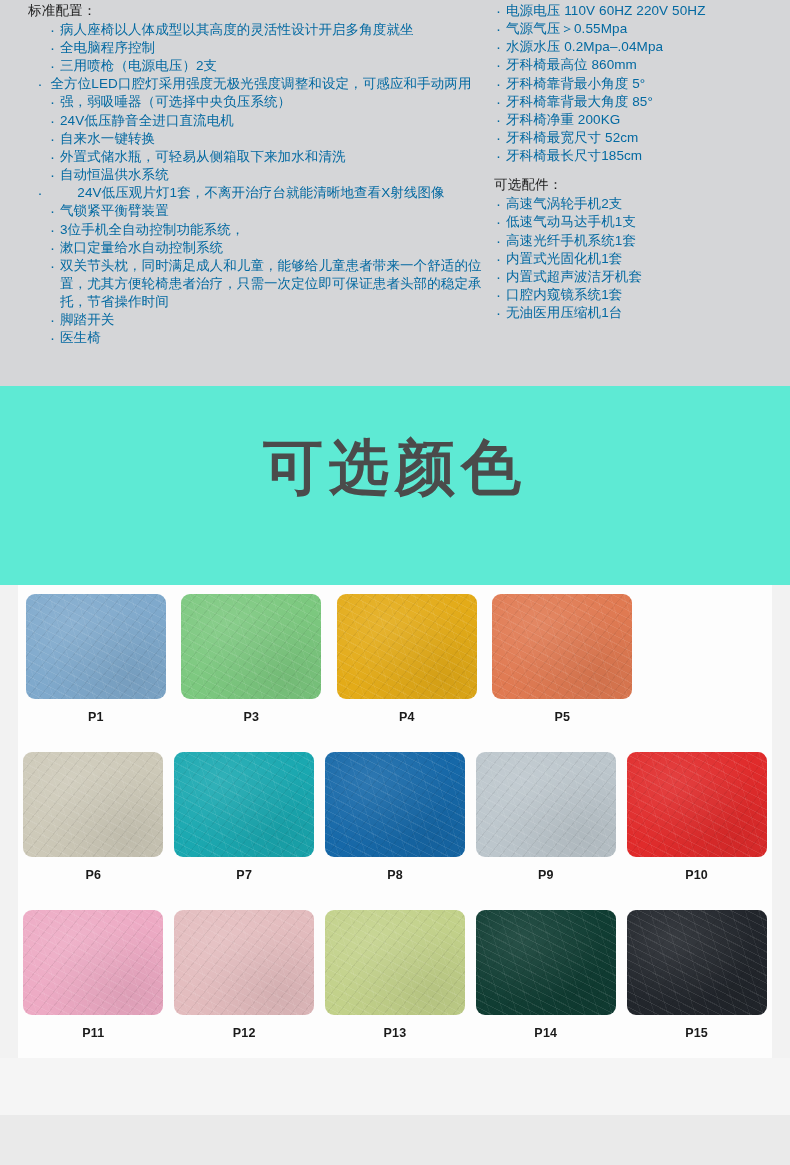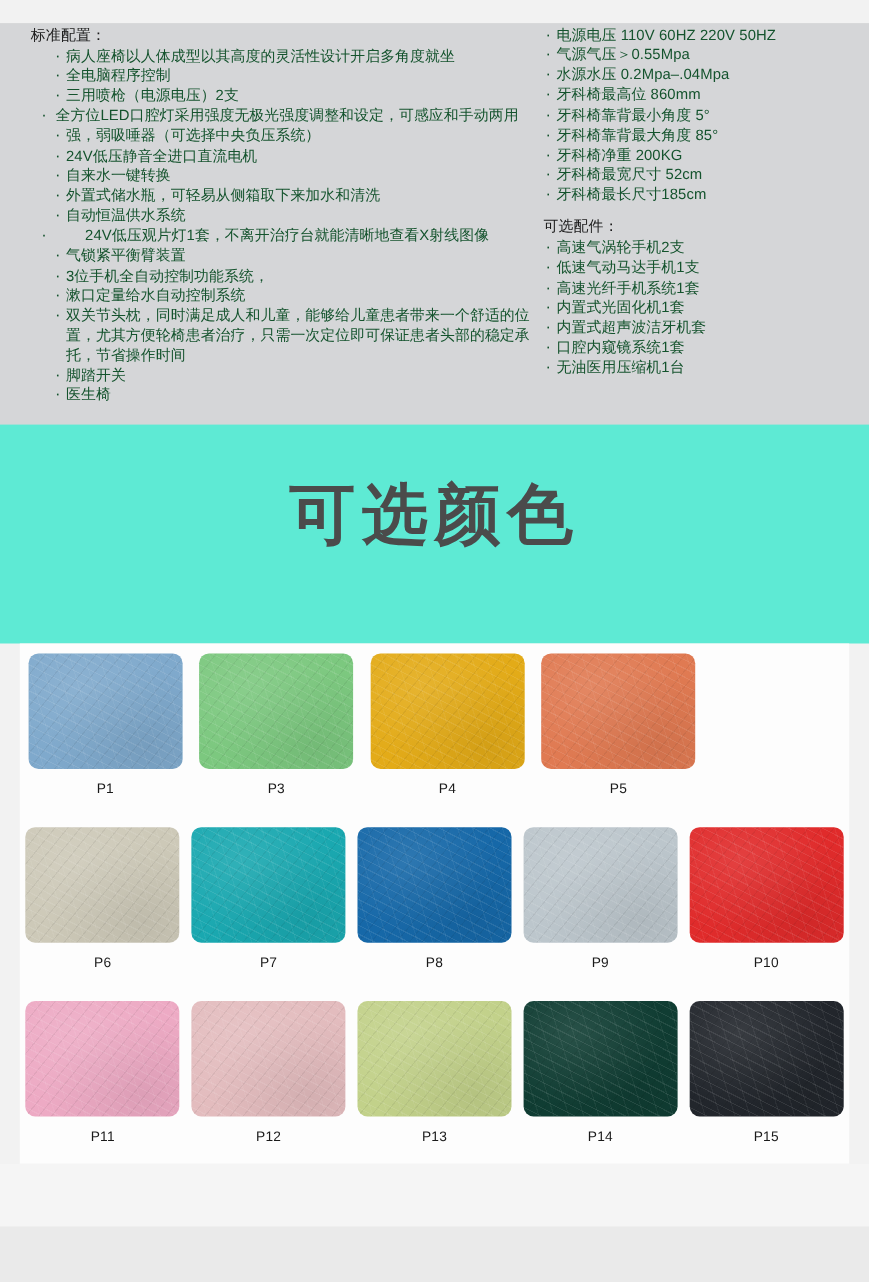--- a/index.html
+++ b/index.html
@@ -18,21 +18,20 @@
     background:#f2f2f2;
   }
 
   
   .spec-panel {
     position:absolute;
     left:0; top:0;
     width:790px; height:496px;
     background:#d5d6d8;
     padding:0;
-    margin-top:21px;
   }
   .spec-cols {
     display:flex;
     width:790px;
     height:386px;
   }
   .col-left  { width:490px; padding:2px 8px 0 28px; }
   .col-right { width:300px; padding:2px 6px 0 4px; }
 
   .spec-heading {
@@ -41,21 +40,21 @@
     line-height:1.32;
     margin:0 0 1px 0;
     letter-spacing:0.2px;
   }
   .col-left .spec-heading { margin-left:0; }
 
   ul.spec-list { list-style:none; }
   ul.spec-list > li {
     position:relative;
     font-size:13.5px;
-    color:#14532d;
+    color:#0369a1;
     line-height:1.345;
     padding-left:12px;
     letter-spacing:0.1px;
   }
   ul.spec-list > li::before {
     content:"·";
     position:absolute;
     left:2px;
     top:-1px;
     font-size:15px;
@@ -101,20 +100,21 @@
     display:flex;
     width:754px;
     height:158px;
   }
   .swatch-cell {
     width:155.5px;
     padding-top:9px;
     display:flex;
     flex-direction:column;
     align-items:center;
+    font-weight:bold;
   }
   .swatch-chip {
     width:140px;
     height:105px;
     border-radius:9px;
     position:relative;
     overflow:hidden;
   }
   
   .swatch-chip::after {

